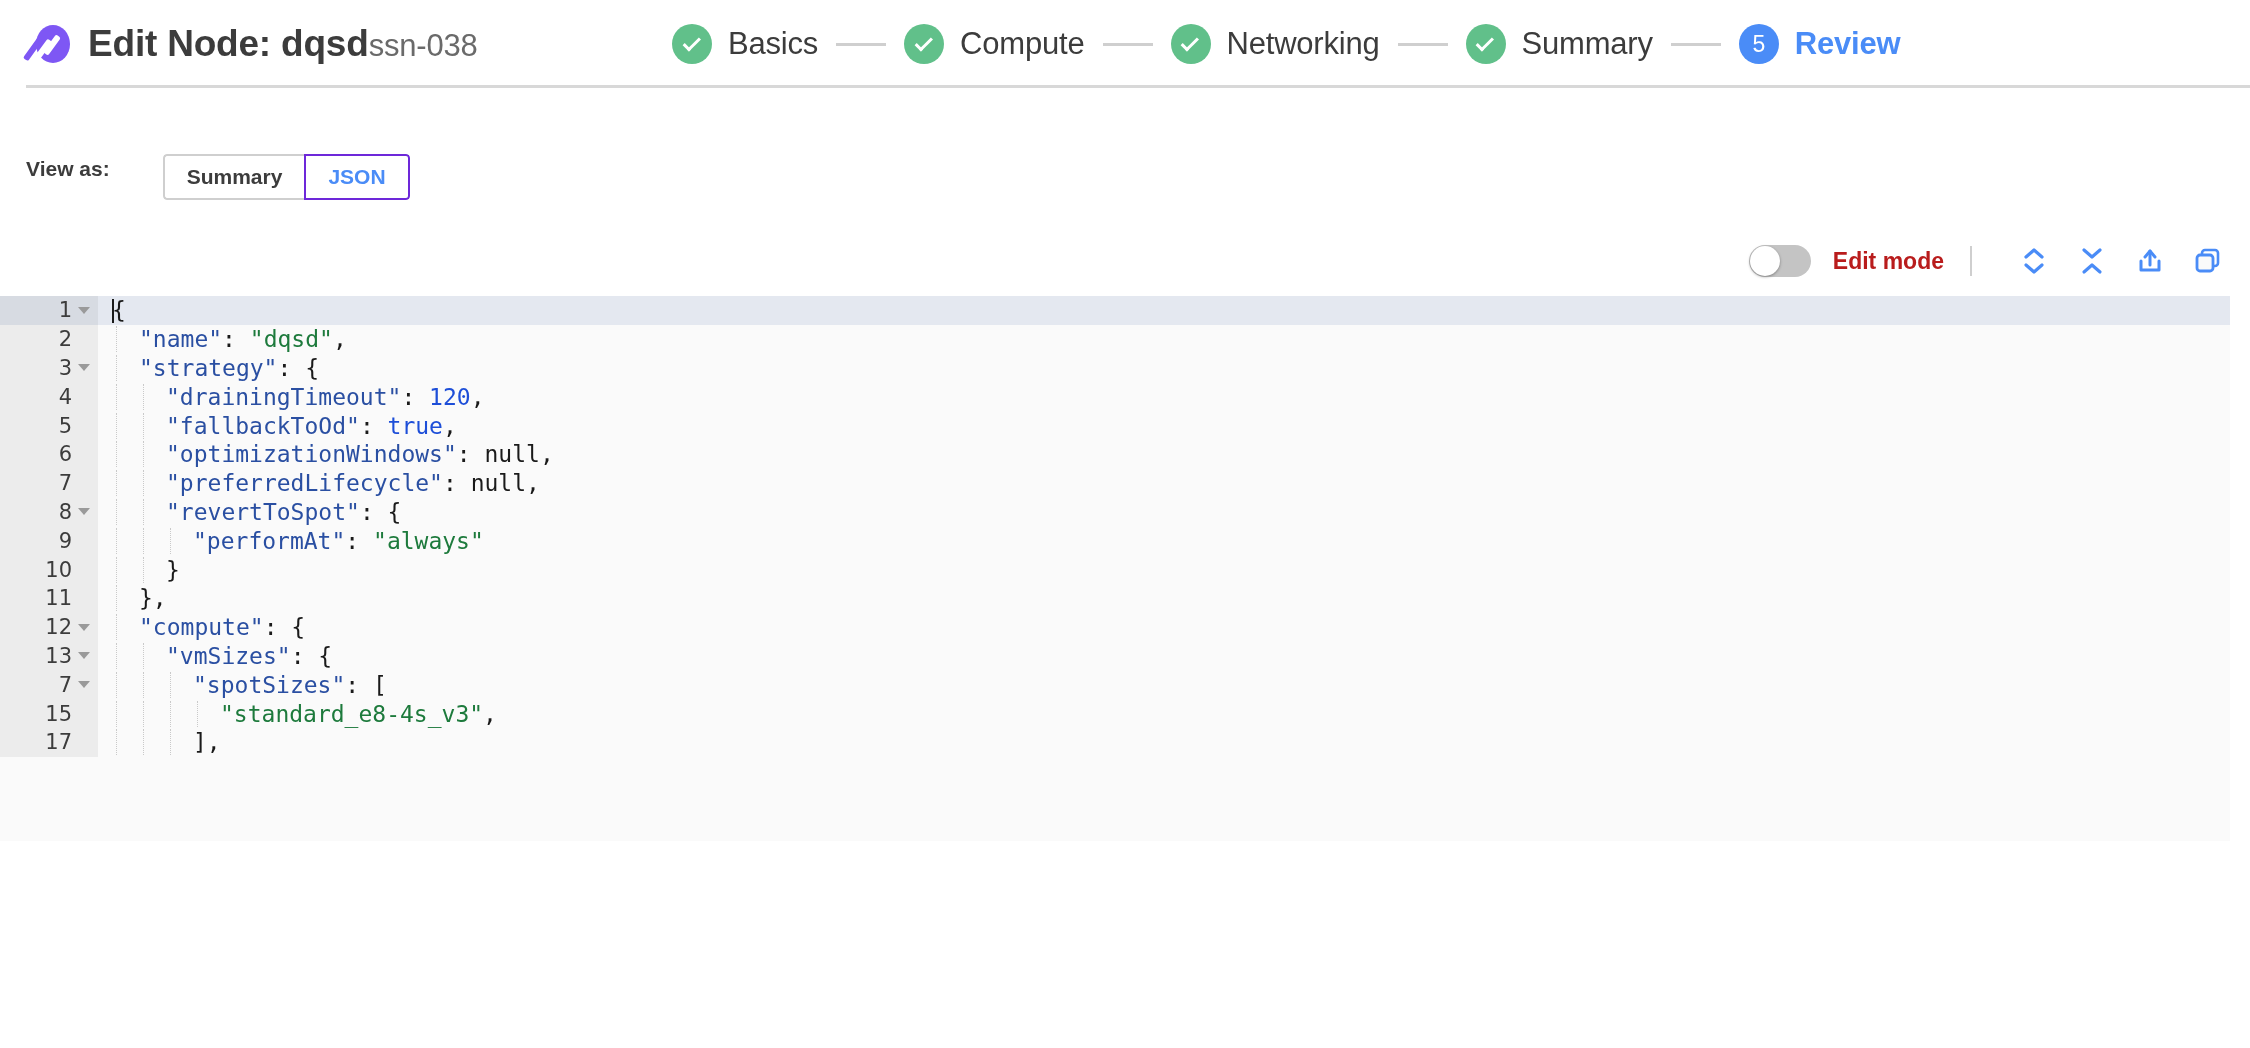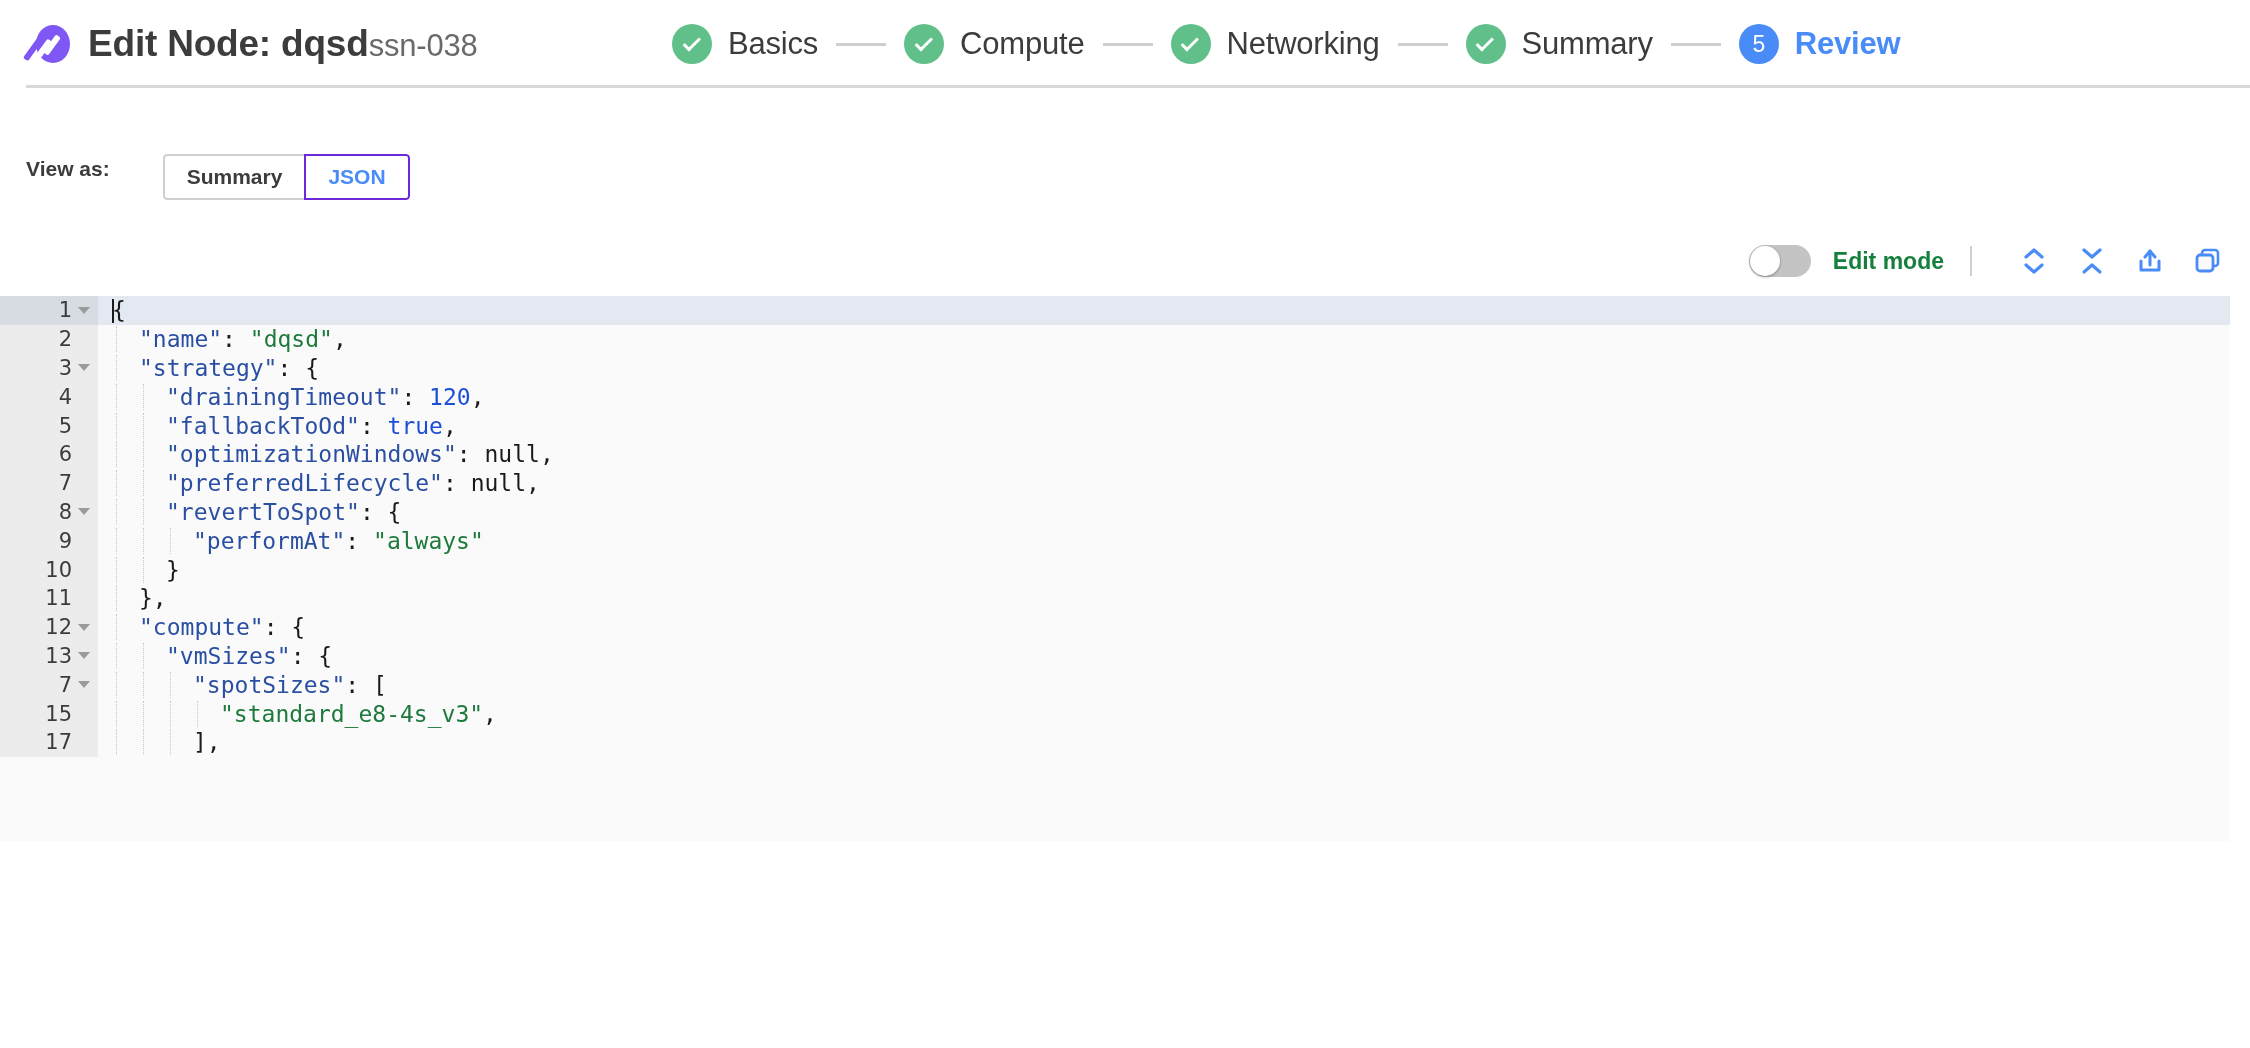--- a/index.html
+++ b/index.html
@@ -181,21 +181,21 @@
     position: absolute;
     left: 1px; top: 1px;
     width: 30px; height: 30px;
     border-radius: 50%;
     background: #fff;
     box-shadow: 0 1px 3px rgba(0,0,0,.35);
   }
   .toggle-label {
     font-size: 23px;
     font-weight: bold;
-    color: #15803d;
+    color: #b91c1c;
     margin-left: 22px;
   }
   .tb-divider {
     width: 2px; height: 30px;
     background: #cfcfcf;
     margin: 0 26px;
   }
   .tb-icon {
     width: 44px; height: 40px;
     display: flex;

